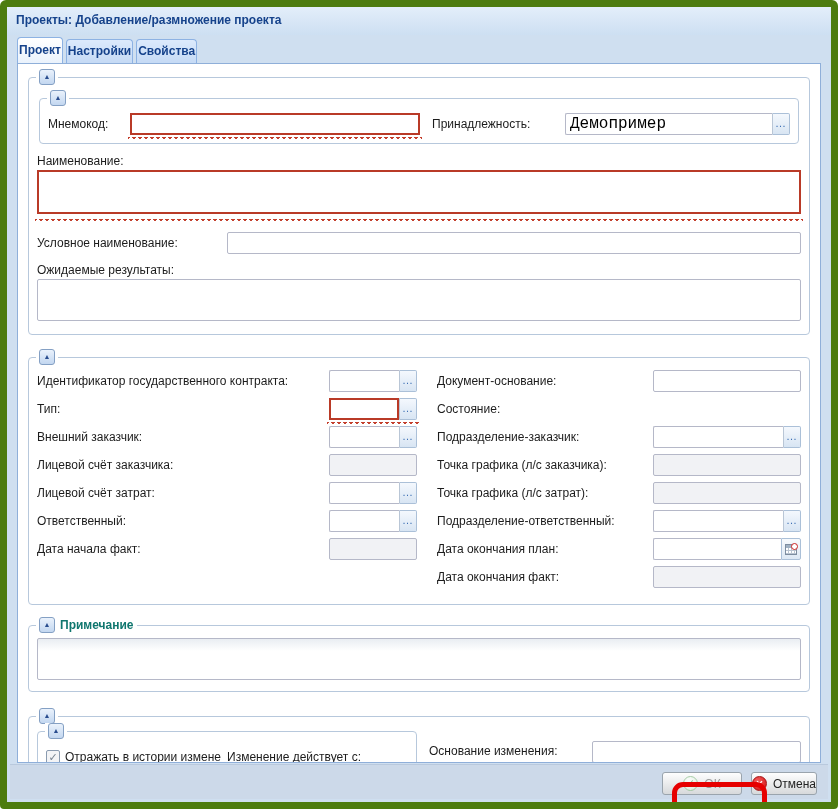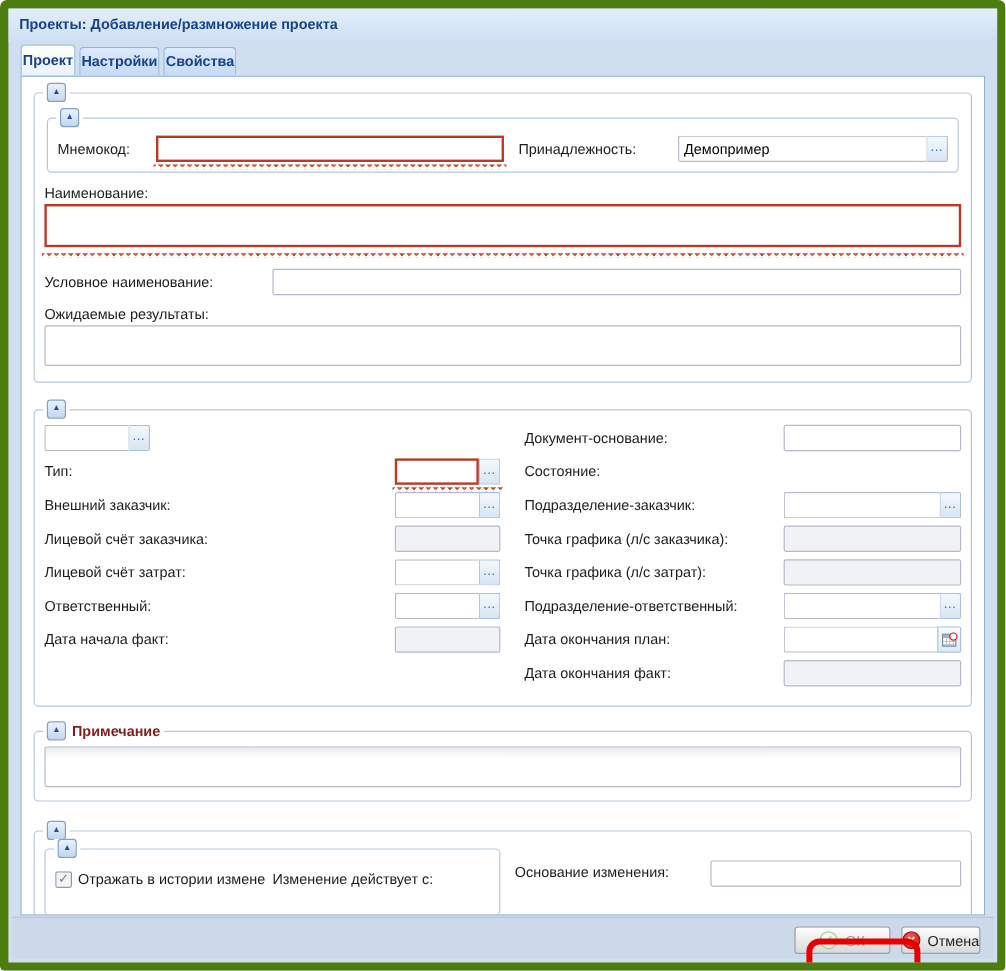--- a/index.html
+++ b/index.html
@@ -20,29 +20,29 @@
   .tab.active { height:26px; line-height:25px; background:linear-gradient(#ffffff,#eaf2fc); }
 
   
   .content { position:absolute; top:56px; left:10px; right:10px; bottom:39px;
     background:#fff; border:1px solid #8fafd9; padding:0 8px; overflow:hidden; }
 
   
   .fieldset { position:relative; border:1px solid #b7c8dc; border-radius:4px; }
   .fs-legend { position:absolute; top:-9px; left:7px; background:#fff; padding:0 3px;
     display:flex; align-items:center; gap:5px; }
-  .fs-legend .legend-text { color:#7f1d1d; font-weight:bold; }
+  .fs-legend .legend-text { color:#0f766e; font-weight:bold; }
   .collapse-btn { width:16px; height:16px; border:1px solid #84a0c4; border-radius:3px;
     background:linear-gradient(#eaf2fc,#c3d7f0); color:#2a4d8f; font-size:7px; line-height:14px;
     text-align:center; cursor:pointer; padding:0; display:inline-block; }
 
   
   label { white-space:nowrap; }
   .ipt { height:22px; border:1px solid #b5b8c8; background:#fff; border-radius:2px;
-    font-family:Liberation Sans, sans-serif; font-size:12px; padding:0 4px; width:100%; outline:none; }
+    font-family:Liberation Mono, monospace; font-size:16px; padding:0 4px; width:100%; outline:none; }
   .field { position:relative; display:flex; height:22px; }
   .field .trigger { width:18px; height:22px; flex:none; border:1px solid #abc0d8; border-left:1px solid #b9c6d6;
     background:linear-gradient(#f4f8fd,#d8e5f3); color:#3d6fb4; font-size:11px; line-height:18px;
     text-align:center; cursor:pointer; letter-spacing:1px; border-radius:0 2px 2px 0; }
   .field .cal-trigger { width:20px; height:22px; flex:none; border:1px solid #abc0d8;
     background:linear-gradient(#f7fafd,#dde8f4); cursor:pointer; display:flex; align-items:center; justify-content:center; border-radius:0 2px 2px 0; }
   .cal-glyph { position:relative; width:12px; height:11px; border:1px solid #7d8da0; background:
       linear-gradient(#9fb0c2 0 3px, transparent 3px),
       repeating-linear-gradient(90deg, transparent 0 2px, #b9c4d1 2px 3px),
       repeating-linear-gradient(transparent 0 2px, #b9c4d1 2px 3px);
@@ -172,20 +172,21 @@
     </div>
 
     <div class="fieldset fs-details">
       <div class="fs-legend">
         <span class="collapse-btn">▲</span>
       </div>
       <div class="cols">
         <div class="col-left">
 
           <div class="drow">
+            <label class="dlabel">Идентификатор государственного контракта:</label>
             <div class="field dfield">
               <input class="ipt" style="border-right: none; border-radius: 2px 0px 0px 2px;">
               <span class="trigger">…</span>
             </div>
           </div>
 
           <div class="drow">
             <label class="dlabel">Тип:</label>
             <div class="field dfield wavy">
               <input class="ipt invalid" style="border-right: none;">

